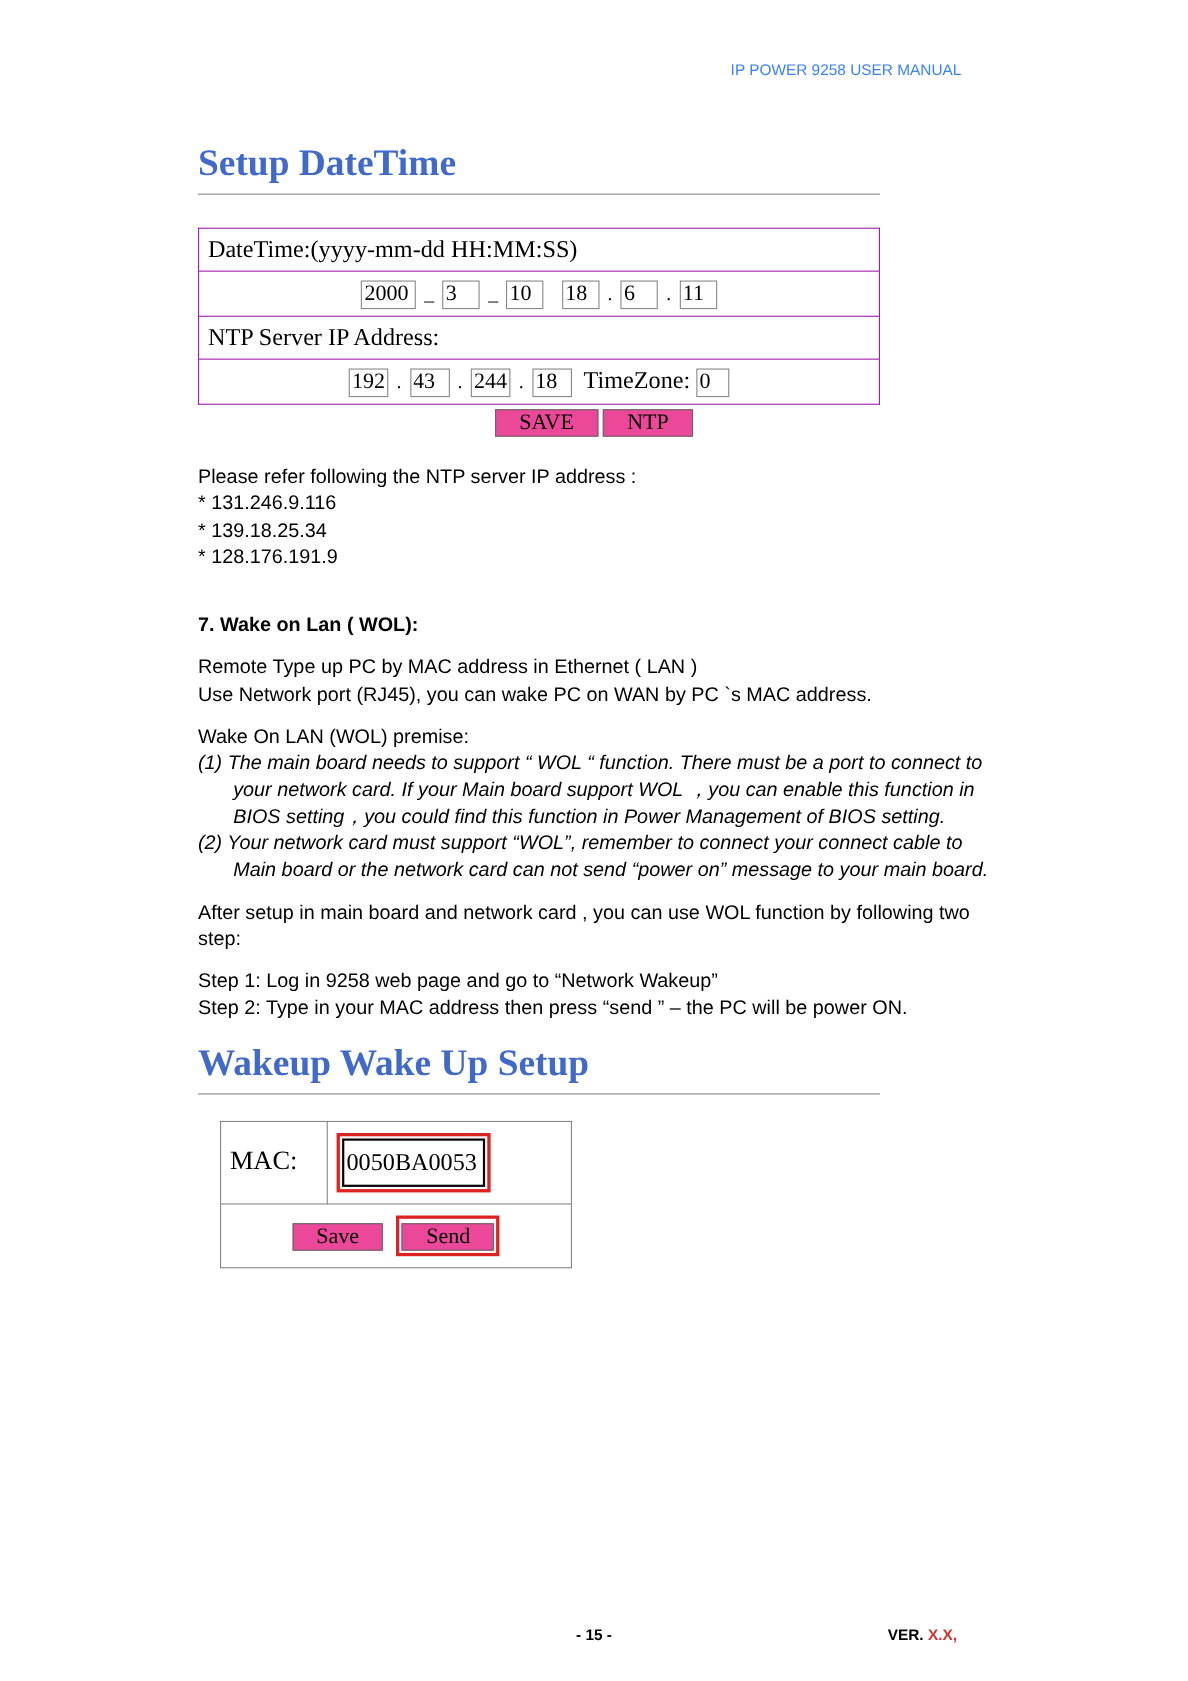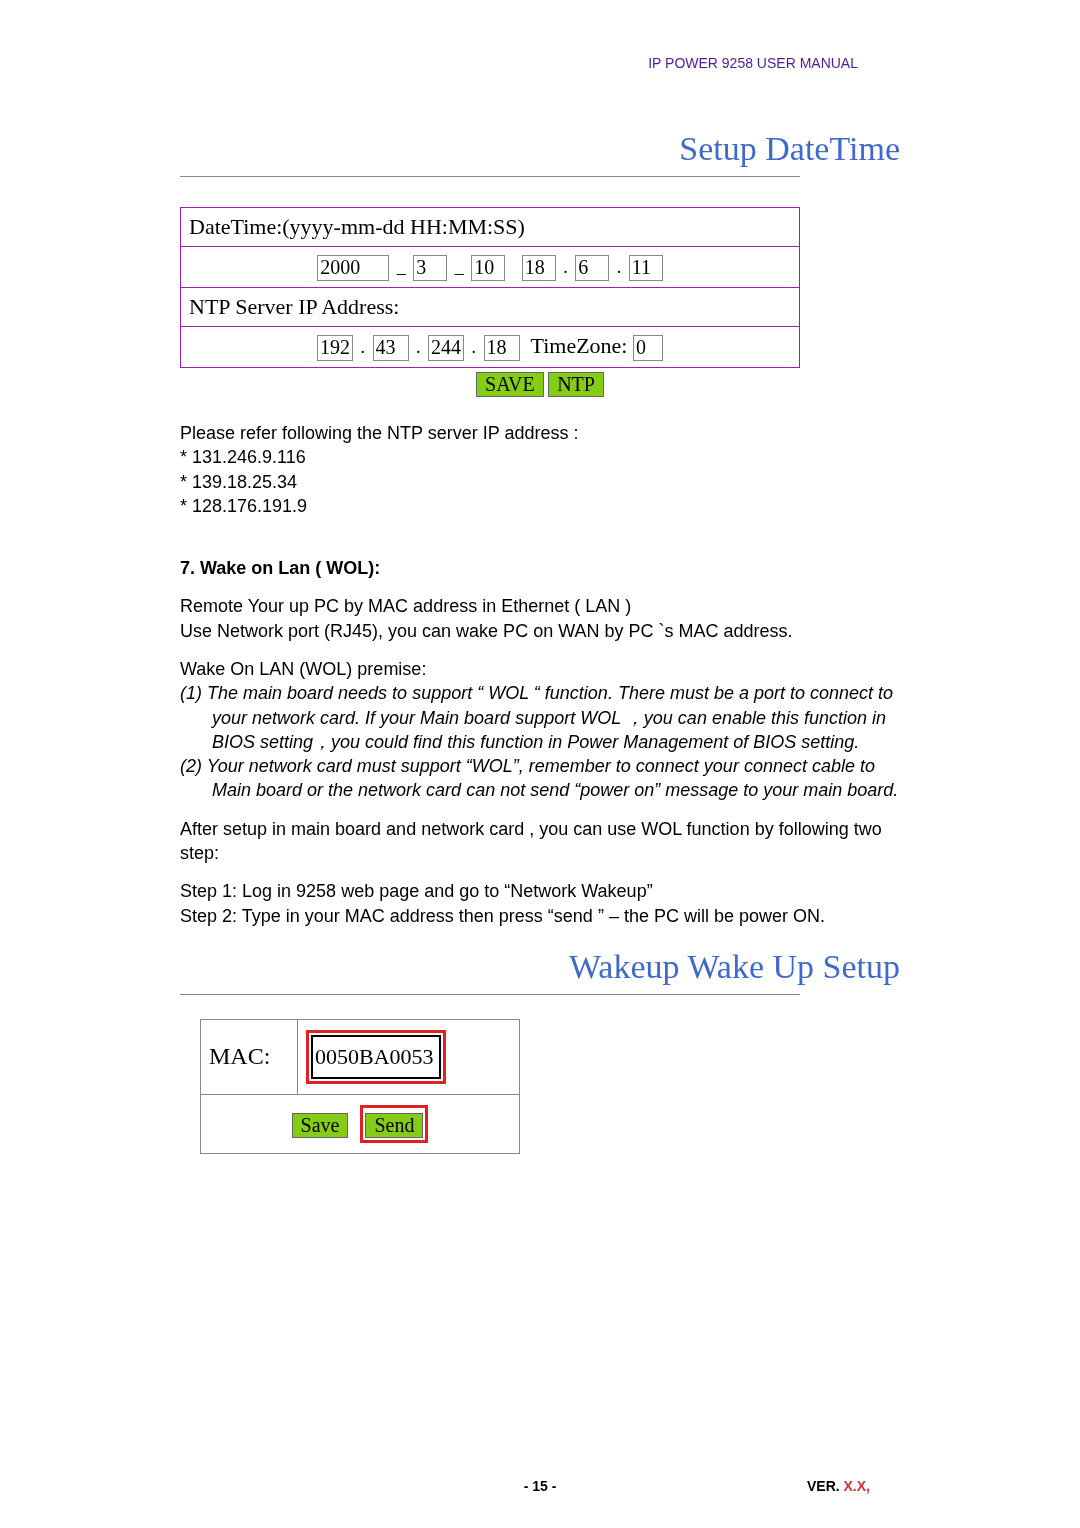--- a/index.html
+++ b/index.html
@@ -15,32 +15,31 @@
   }
   .page {
     padding: 60px 180px 40px 180px;
     box-sizing: border-box;
     height: 100%;
     position: relative;
   }
   .header-right {
     position: absolute;
     top: 55px;
-    right: 222px;
+    right: 206px;
     font-size: 14px;
-    color: #4c1d95;
+    color: #3b82f6;
   }
   .section-title {
     font-family: "Times New Roman", serif;
     color: #4169c9;
     font-size: 34px;
     margin-top: 70px;
     margin-bottom: 8px;
-    font-weight: normal;
-    text-align: right;
+    font-weight: bold;
   }
   .title-underline {
     border: none;
     border-top: 1px solid #888;
     margin: 0 0 30px 0;
     width: 620px;
   }
   .form-table {
     border-collapse: collapse;
     width: 620px;
@@ -59,39 +58,39 @@
   .text-input {
     font-family: "Times New Roman", serif;
     font-size: 20px;
     height: 26px;
     border: 1px solid #888;
     background: #fff;
     padding: 0 2px;
     box-sizing: border-box;
     vertical-align: middle;
   }
-  .w-year { width: 72px; }
+  .w-year { width: 50px; }
   .w-small { width: 34px; }
   .w-ip   { width: 36px; }
   .w-tz   { width: 30px; }
   .sep-text {
     font-size: 18px;
     vertical-align: middle;
     margin: 0 2px;
   }
   .button-row {
     text-align: center;
     margin-top: 4px;
   }
   .btn {
     font-family: "Times New Roman", serif;
     font-size: 20px;
     border: 1px solid #666;
-    background: #84cc16;
-    padding: 0px 8px;
+    background: #ec4899;
+    padding: 0px 21px;
     cursor: pointer;
     vertical-align: middle;
   }
   .body-text {
     font-size: 18px;
     line-height: 1.35;
     margin: 0;
   }
   .bold { font-weight: bold; }
   .indent-block {
@@ -223,21 +222,21 @@
   <p class="body-text">* 131.246.9.116</p>
   <p class="body-text">* 139.18.25.34</p>
   <p class="body-text">* 128.176.191.9</p>
 
   <div class="gap"></div>
 
   <div class="spacer"></div>
   <p class="body-text bold">7. Wake on Lan ( WOL):</p>
   <div class="gap"></div>
 
-  <p class="body-text">Remote Your up PC by MAC address in Ethernet ( LAN )</p>
+  <p class="body-text">Remote Type up PC by MAC address in Ethernet ( LAN )</p>
   <p class="body-text">Use Network port (RJ45), you can wake PC on WAN  by PC `s MAC address.</p>
 
   <div class="gap"></div>
   <p class="body-text">Wake On LAN (WOL) premise:</p>
   <p class="body-text indent-block">(1) The main board needs to support “ WOL “ function. There must be a port to connect to your network card. If your Main board support  WOL ，you can enable this function in BIOS setting，you could find this function in  Power Management of BIOS setting.</p>
   <p class="body-text indent-block">(2) Your network card must support “WOL”, remember to connect your connect cable to Main board or the network card can not send “power on” message to your main board.</p>
 
   <div class="gap"></div>
   <p class="body-text">After setup in main board and network card , you can use WOL function by following two step:</p>
 

